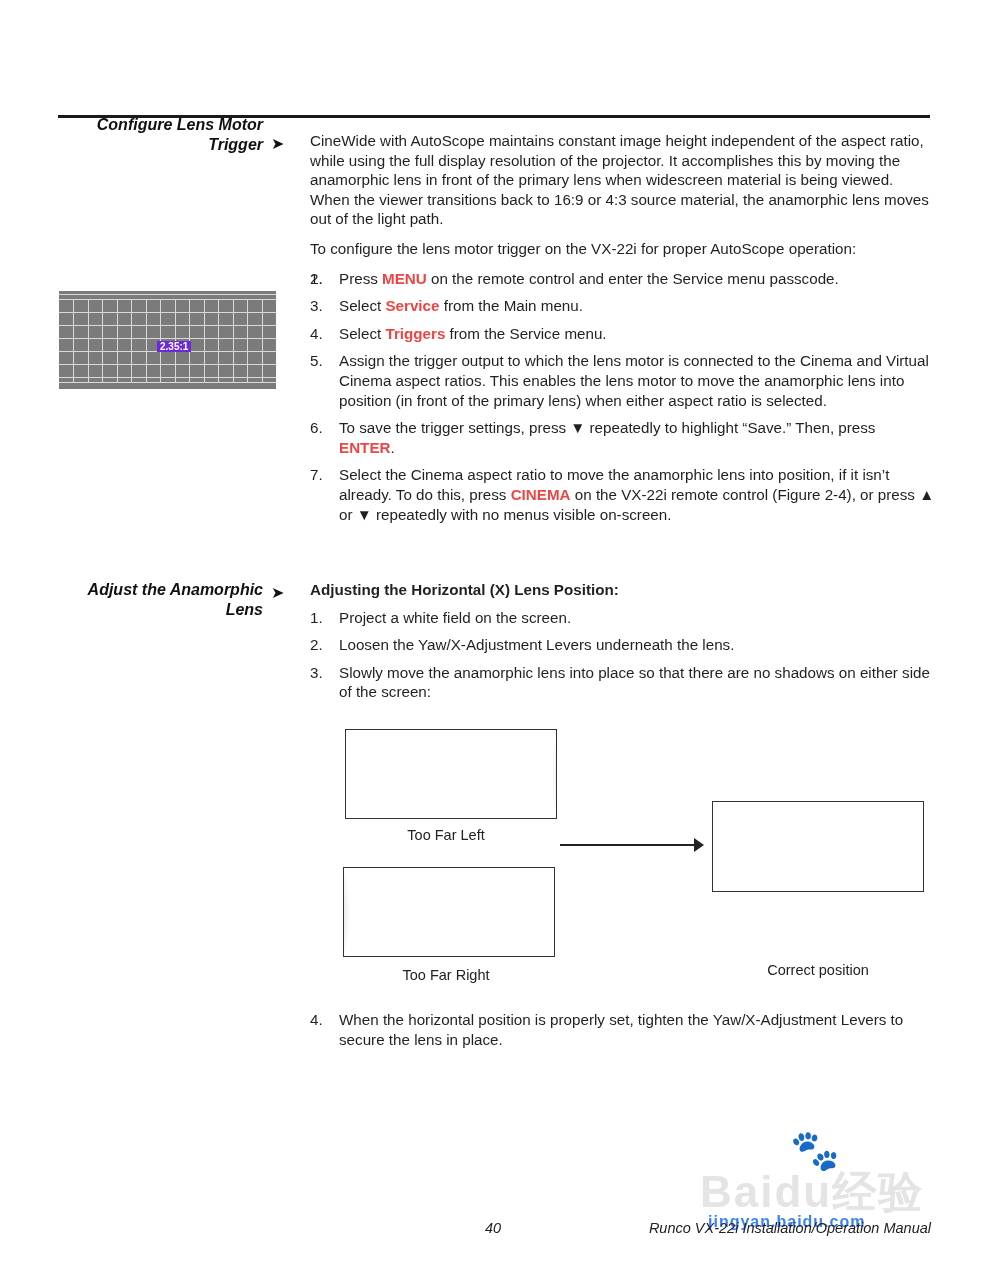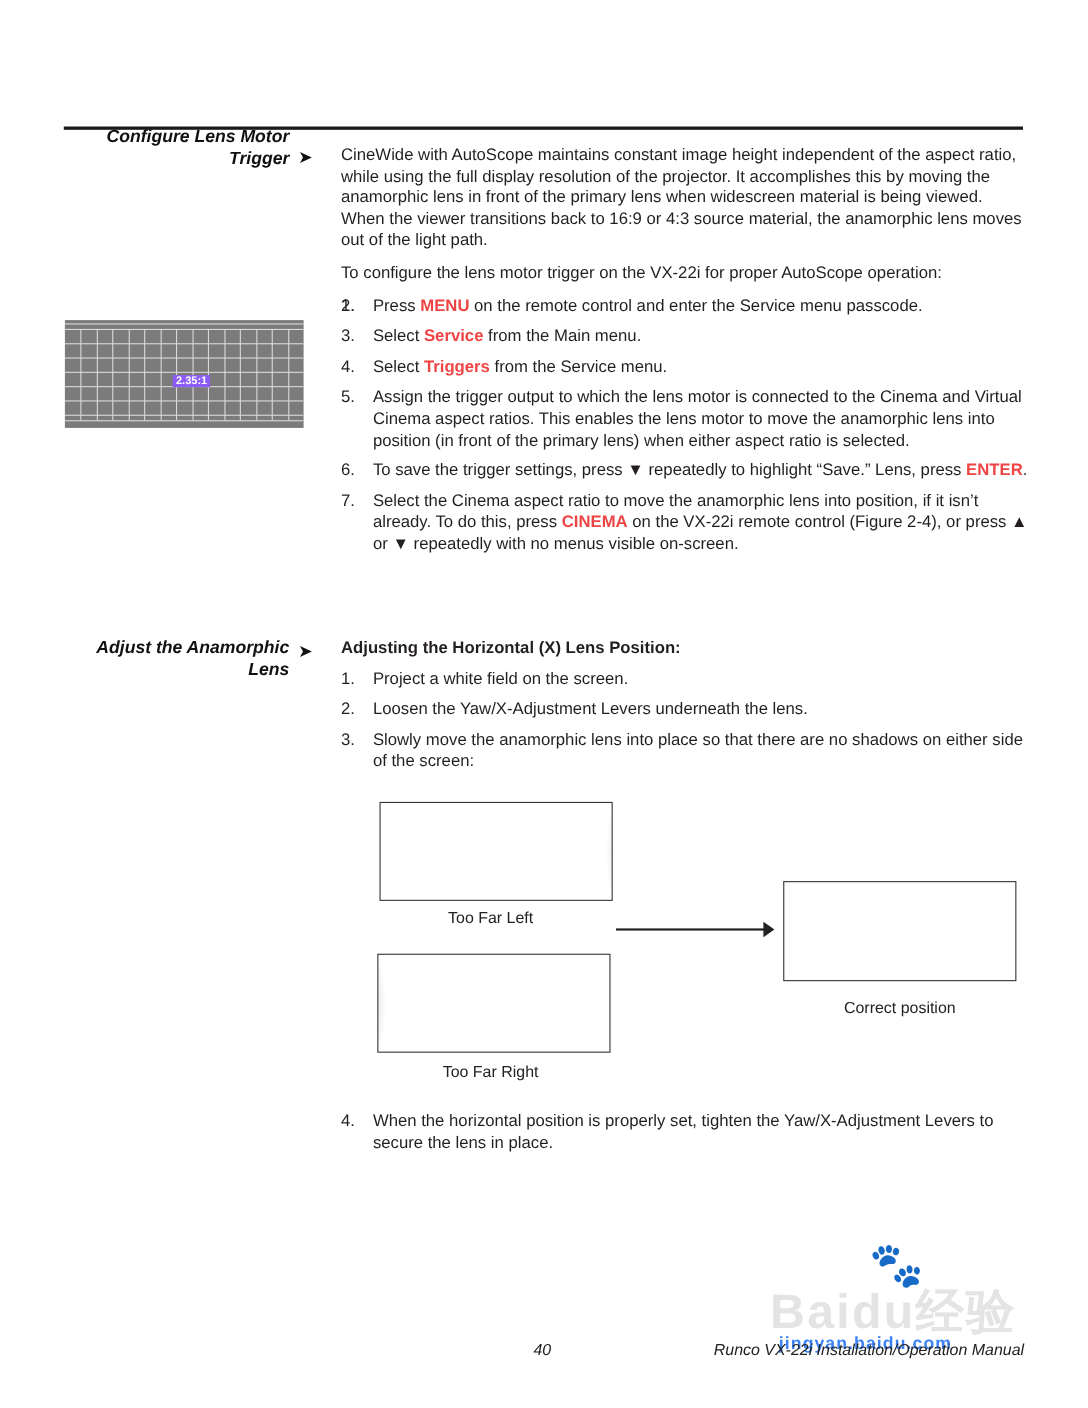--- a/index.html
+++ b/index.html
@@ -12,21 +12,21 @@
   .body-col { position: absolute; left: 310px; width: 625px; font-size: 15.2px; line-height: 19.6px; color: #231f20; }
   .para { margin: 0 0 10px 0; }
   .step { position: relative; padding-left: 29px; margin: 0 0 8px 0; }
   .step .num { position: absolute; left: 0; top: 0; }
   b { font-weight: bold; color: #ef4444; }
   .subhead { font-weight: bold; margin: 0 0 8px 0; }
   .test-pattern { position: absolute; left: 59px; top: 291px; width: 217px; height: 98px; background: #7b7b7b; overflow: hidden; }
   .tp-v { position: absolute; top: 8px; bottom: 7px; width: 1px; background: #d9d9d9; }
   .tp-h { position: absolute; left: 0; right: 0; height: 1px; background: #d9d9d9; }
   .tp-label { position: absolute; left: 98px; top: 50px; font-size: 10px; font-weight: bold; color: #ffffff;
-              background: #8b5cf6; padding: 0 3px; }
+              background: #6d28d9; padding: 0 3px; }
   .screen { position: absolute; border: 1.5px solid #333; background: #fff; box-sizing: border-box; }
   .cap { position: absolute; font-size: 14.5px; color: #222; text-align: center; }
   .arrow-line { position: absolute; left: 560px; top: 844px; width: 136px; height: 1.5px; background: #222; }
   .arrow-head { position: absolute; left: 694px; top: 838px; width: 0; height: 0;
                 border-top: 7px solid transparent; border-bottom: 7px solid transparent; border-left: 10px solid #222; }
   .footer-page { position: absolute; left: 485px; top: 1220px; font-style: italic; font-size: 14.5px; color: #222; }
   .footer-title { position: absolute; right: 58px; top: 1220px; font-style: italic; font-size: 14.5px; color: #222; text-align: center; }
   .watermark { position: absolute; left: 700px; top: 1135px; width: 230px; height: 90px; color: #e4e4e4;
                font-size: 44px; font-weight: bold; letter-spacing: 2px; }
   .watermark .paw { position: absolute; left: 90px; top: -8px; font-size: 40px; color: #e8e8e8; }
@@ -89,21 +89,21 @@
   <div class="step">
     <span class="num">4.</span>
     <span>Select </span><b>Triggers</b><span> from the Service menu.</span>
   </div>
   <div class="step">
     <span class="num">5.</span>
     <span>Assign the trigger output to which the lens motor is connected to the Cinema and Virtual Cinema aspect ratios. This enables the lens motor to move the anamorphic lens into position (in front of the primary lens) when either aspect ratio is selected.</span>
   </div>
   <div class="step">
     <span class="num">6.</span>
-    <span>To save the trigger settings, press ▼ repeatedly to highlight “Save.” Lens, press </span><b>ENTER</b><span>.</span>
+    <span>To save the trigger settings, press ▼ repeatedly to highlight “Save.” Then, press </span><b>ENTER</b><span>.</span>
   </div>
   <div class="step">
     <span class="num">7.</span>
     <span>Select the Cinema aspect ratio to move the anamorphic lens into position, if it isn’t already. To do this, press </span><b>CINEMA</b><span> on the VX-22i remote control (Figure 2-4), or press ▲ or ▼ repeatedly with no menus visible on-screen.</span>
   </div>
 </div>
 
 <div class="side-head" style="top:580px;">
   <div>Adjust the Anamorphic</div>
   <div>Lens</div>
@@ -129,21 +129,21 @@
 <div class="screen" style="left:345px; top:729px; width:212px; height:90px; background: radial-gradient(ellipse 60px 120px at 250px 45px, #b8bcc2 0%, #c4c7cc 40%, #ffffff 75%);"></div>
 <div class="cap" style="left:345px; top:827px; width:202px;">Too Far Left</div>
 
 <div class="screen" style="left:343px; top:867px; width:212px; height:90px; background: radial-gradient(ellipse 60px 120px at -38px 45px, #b8bcc2 0%, #c4c7cc 40%, #ffffff 75%);"></div>
 <div class="cap" style="left:343px; top:967px; width:206px;">Too Far Right</div>
 
 <div class="arrow-line"></div>
 <div class="arrow-head"></div>
 
 <div class="screen" style="left:712px; top:801px; width:212px; height:91px;"></div>
-<div class="cap" style="left:712px; top:909px; width:212px;">Correct position</div>
+<div class="cap" style="left:712px; top:962px; width:212px;">Correct position</div>
 
 <div class="body-col" style="top:1010px;">
   <div class="step">
     <span class="num">4.</span>
     <span>When the horizontal position is properly set, tighten the Yaw/X-Adjustment Levers to secure the lens in place.</span>
   </div>
 </div>
 
 <div class="watermark">
   <span class="paw">🐾</span>

